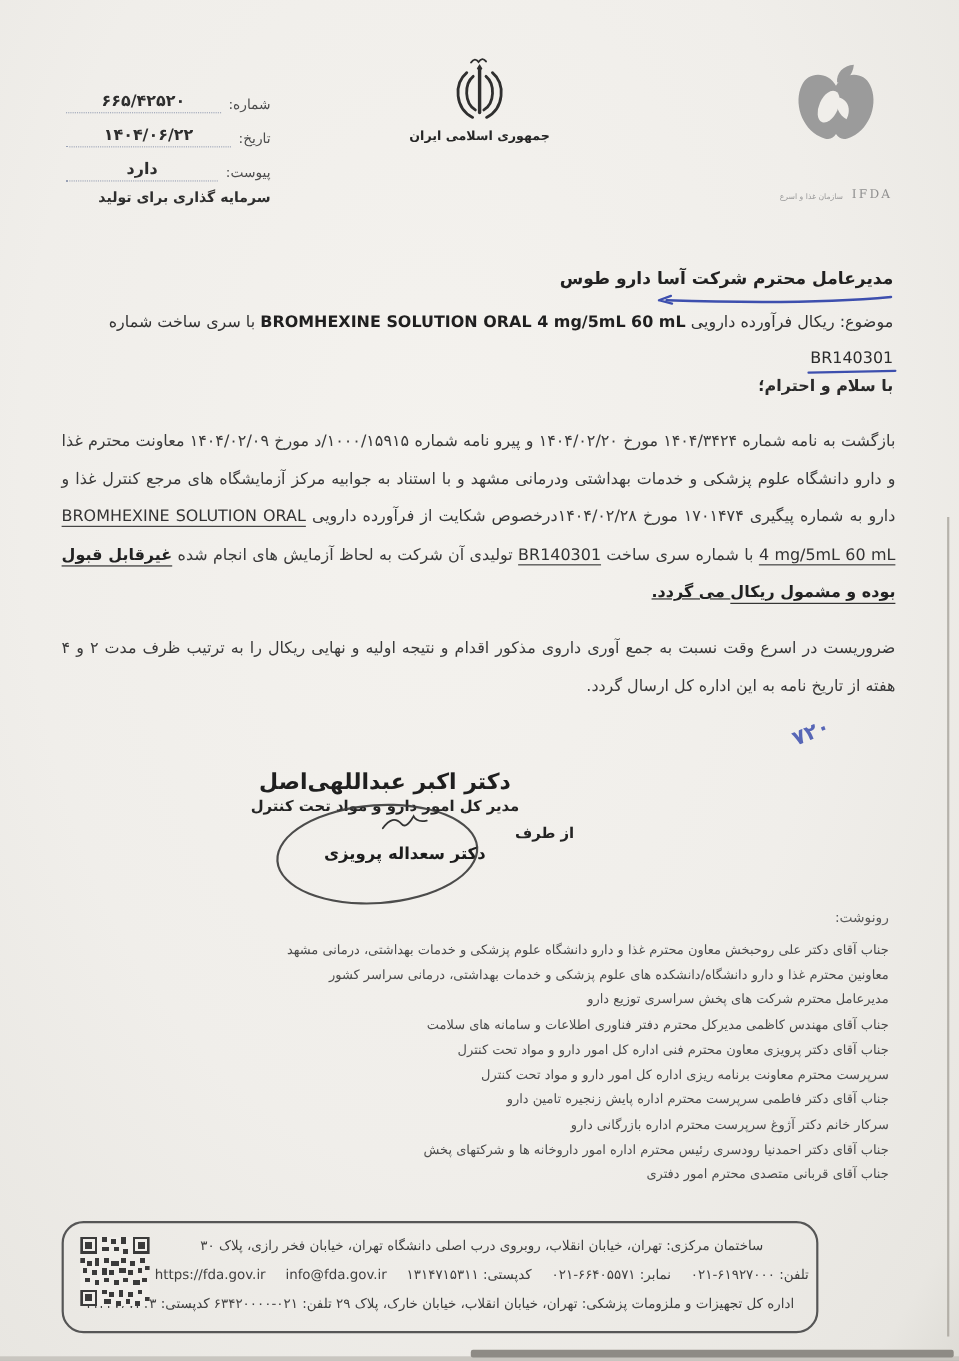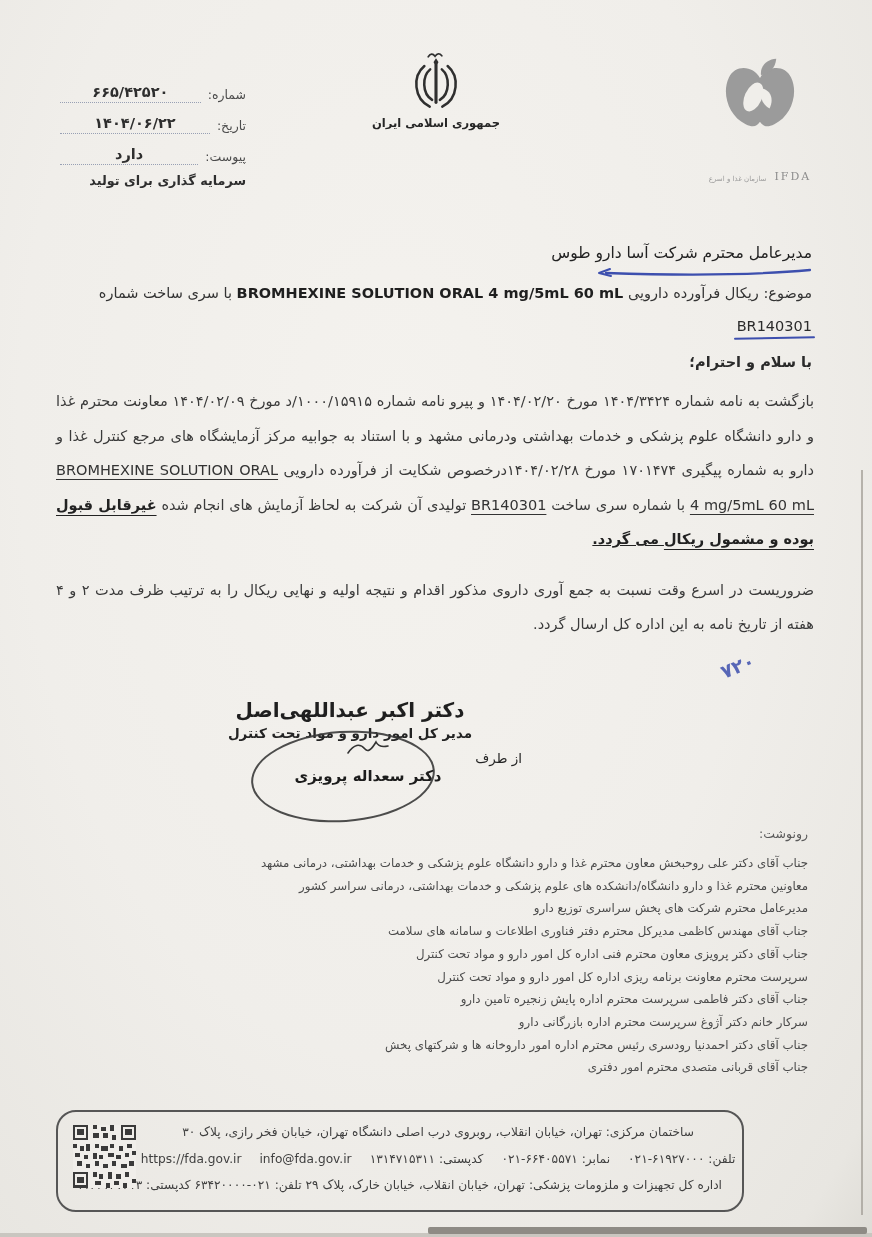--- a/index.html
+++ b/index.html
@@ -21,42 +21,42 @@
   .emblem{position:absolute; top:50px; left:330px; width:212px; text-align:center;}
   .emblem svg{display:block; margin:0 auto;}
   .emblem-country{font-size:11.5px; font-weight:bold; color:#262626; margin-top:2px;}
   .emblem-ministry{font-size:13px; font-weight:bold; color:#262626; margin-top:3px;}
   .ifda{position:absolute; top:56px; left:698px; width:124px; text-align:center;}
   .ifda-row{display:flex; direction:ltr; justify-content:center; align-items:flex-end; gap:8px; margin-top:-4px;}
   .ifda-fa{font-size:7px; color:#9a9a9a;}
   .ifda-en{font-size:11px; letter-spacing:2px; color:#8d8d8d; font-family:"DejaVu Serif",serif;margin-top:32px;}
   
   .head-block{position:absolute; top:242px; right:60px; left:58px;}
-  .addressee{position:relative; font-weight:normal; font-size:15.5px; color:#222; line-height:22px;}
+  .addressee{position:relative; font-weight:bold; font-size:15.5px; color:#222; line-height:22px;}
   .pen-underline{position:absolute; top:23px; right:-2px; width:218px; height:15px;}
   .subject{margin-top:13px; font-size:14.5px; line-height:33px; text-align:right; color:#333;}
   .subject .drug{font-weight:bold; color:#1f1f1f; direction:ltr; unicode-bidi:embed;}
   .batch-blue{position:relative; direction:ltr; unicode-bidi:embed; font-weight:500; color:#2b2b2b;}
   .batch-blue::after{content:""; position:absolute; left:-3px; right:-3px; bottom:-5px; height:2.2px;
     background:#3d4fae; transform:rotate(-1.2deg); border-radius:2px;}
-  .salutation{margin-top:11px; font-weight:bold; font-size:14.5px; color:#2a2a2a;}
+  .salutation{margin-top:0; font-weight:bold; font-size:14.5px; color:#2a2a2a;}
   
   .letter-body{position:absolute; top:384px; right:58px; left:56px;}
   .para{font-size:14.5px; line-height:34.5px; text-align:justify; color:#3a3a3a;}
   .para + .para{margin-top:16px;}
   .latin-u{direction:ltr; unicode-bidi:embed; text-decoration:underline; text-underline-offset:4px; color:#333;}
   .verdict{font-weight:bold; color:#222; text-decoration:underline; text-underline-offset:5px;}
   .bold-end{font-weight:bold; color:#222;text-decoration:underline;}
   .hand-mark{position:absolute; top:655px; left:720px; color:#3d4fae; font-size:19px; font-weight:bold;
     transform:rotate(-22deg); letter-spacing:6px; opacity:.85;}
   
   .sig{position:absolute; top:698px; left:178px; width:344px; text-align:center;}
   .sig-name{font-weight:bold; font-size:20px; color:#1f1f1f;}
   .sig-title{font-weight:bold; font-size:13.5px; color:#242424; margin-top:3px;}
-  .sig-behalf{font-weight:normal; font-size:13.5px; color:#242424; margin-top:9px; text-align:right; padding-left:70px; direction:rtl;}
+  .sig-behalf{font-weight:bold; font-size:13.5px; color:#242424; margin-top:9px; text-align:right; padding-left:70px; direction:rtl;}
   .sig-deputy{font-weight:bold; font-size:15px; color:#1c1c1c; margin-top:1px; transform:translateX(18px);}
   .stamp-ellipse{position:absolute; top:731px; left:251px; width:180px; height:87px;
     border:2.3px solid #3a3a3a; border-radius:50%; transform:rotate(-4deg); opacity:.9;}
   .scribble{position:absolute; top:738px; left:344px; width:48px; height:20px;}
   
   .cc-label{position:absolute; top:826px; right:64px; font-size:12.5px; color:#5a5a5a;}
   .cc-list{position:absolute; top:852px; right:64px; left:60px; text-align:right;}
   .cc-item{font-size:11.8px; line-height:22.7px; color:#4c4c4c;}
   
   .footer{position:absolute; top:1110px; left:56px; width:688px; height:102px;

